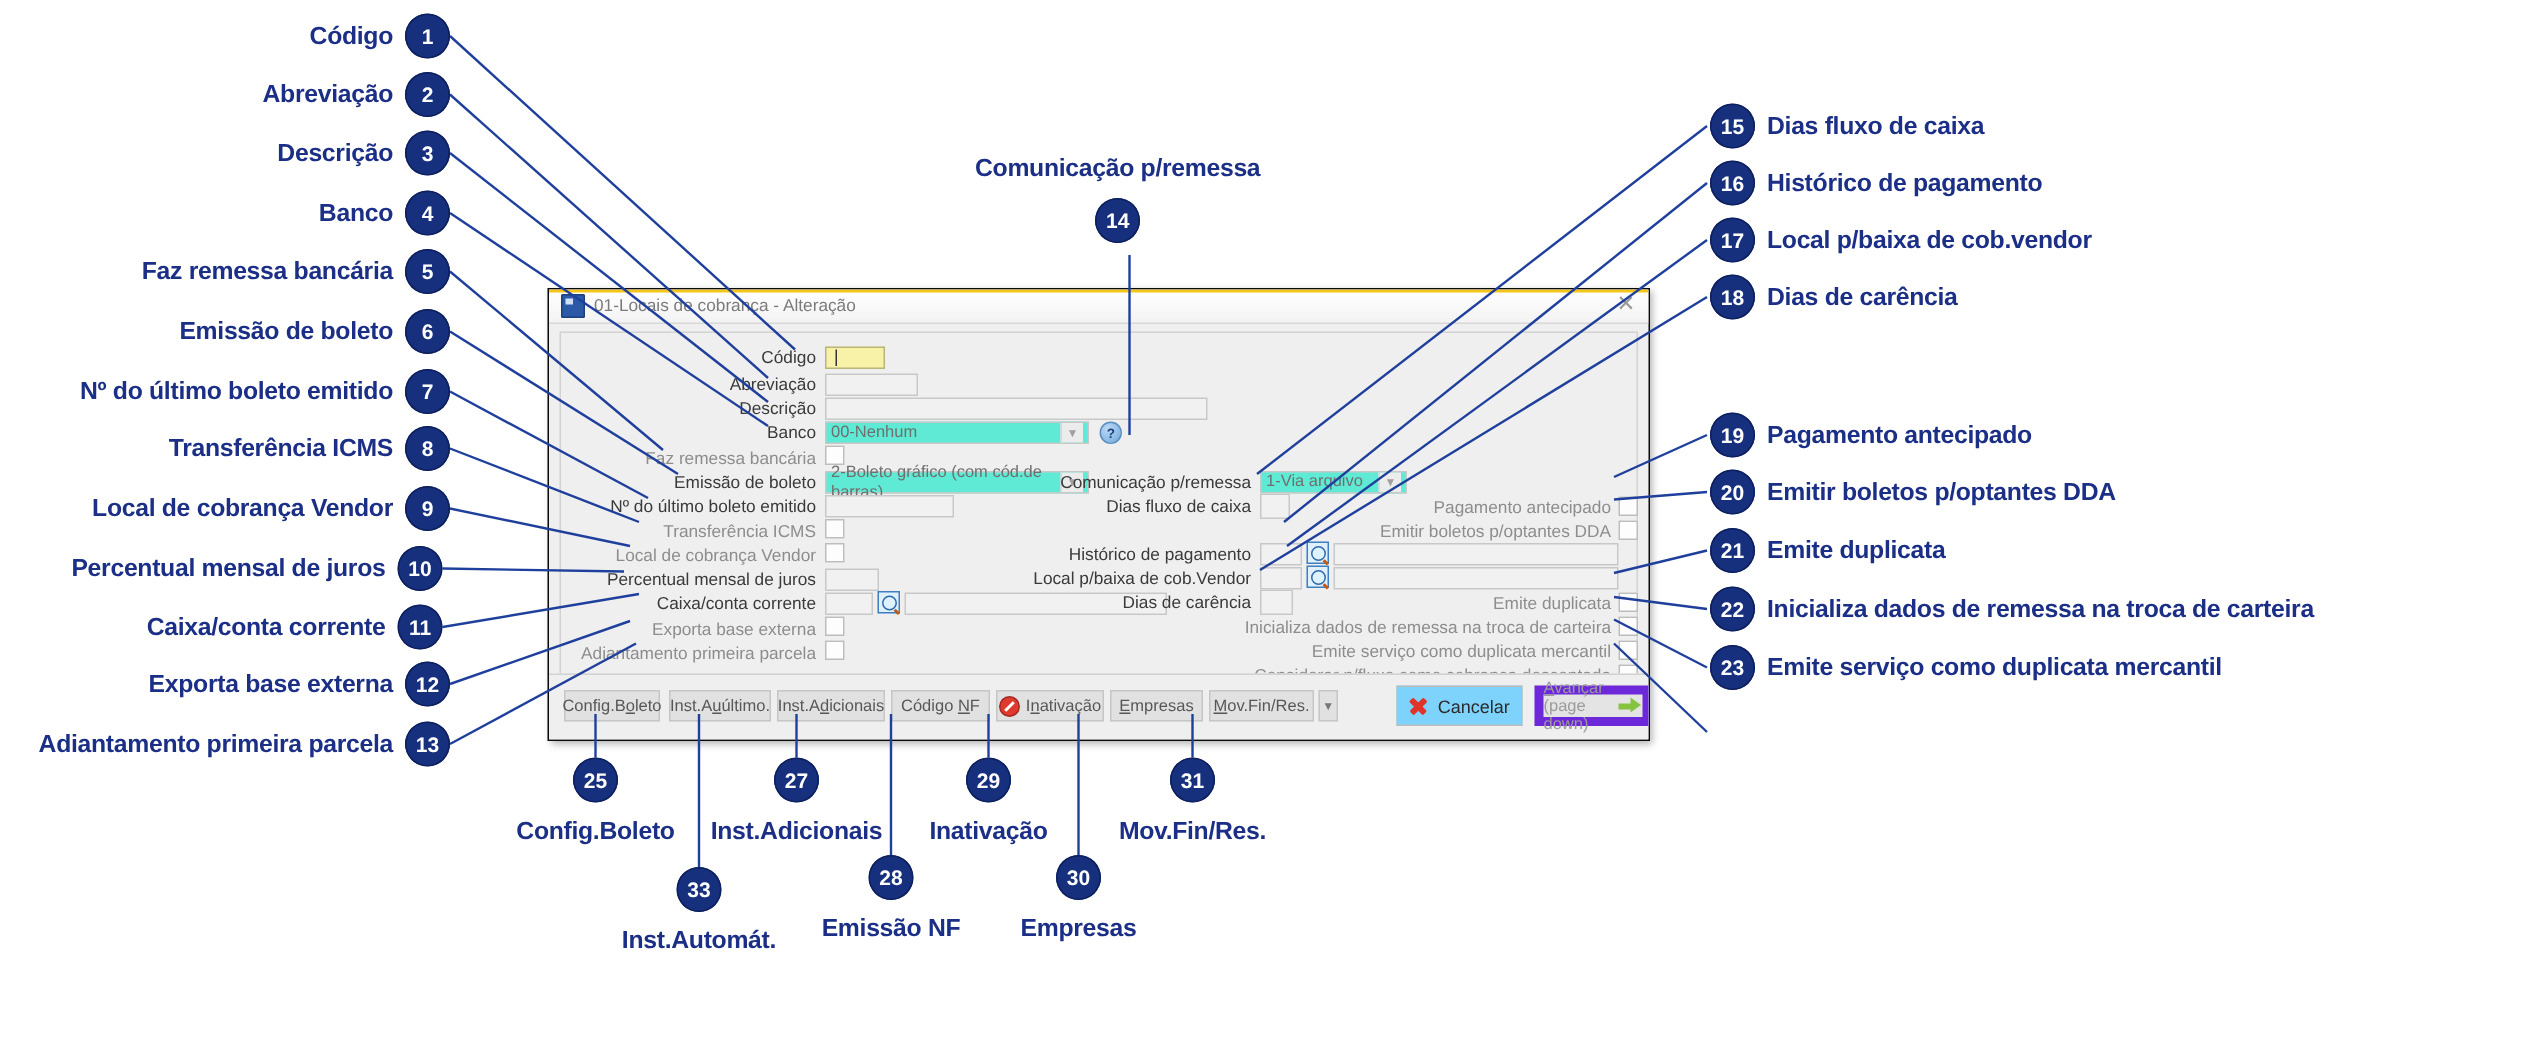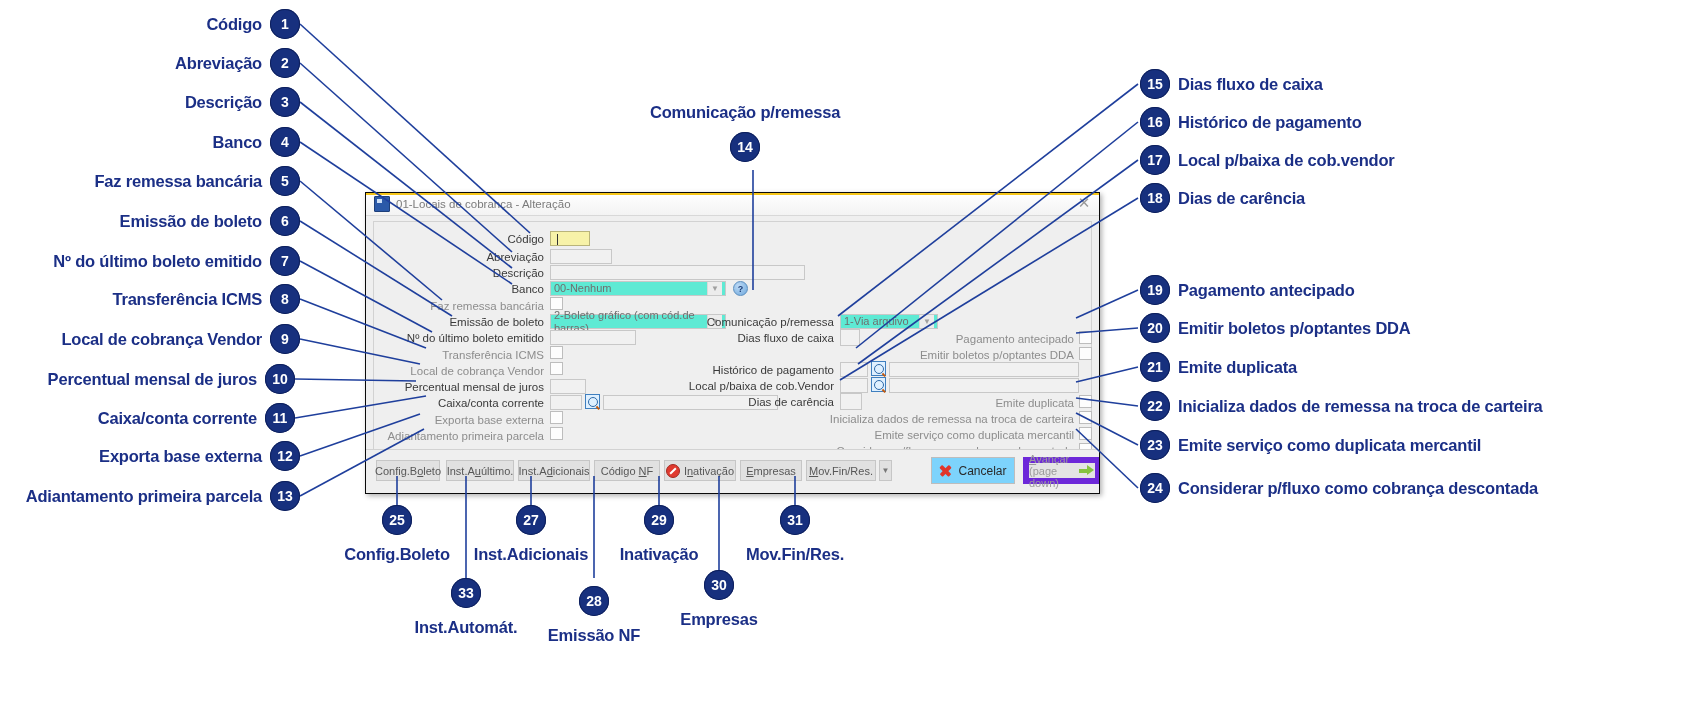--- a/index.html
+++ b/index.html
@@ -463,38 +463,34 @@
     <span class="ann-label">Emite duplicata</span>
   </div>
   <div class="ann ann-right" style="left:1140px;top:391px;">
     <span class="ann-badge">22</span>
     <span class="ann-label">Inicializa dados de remessa na troca de carteira</span>
   </div>
   <div class="ann ann-right" style="left:1140px;top:430px;">
     <span class="ann-badge">23</span>
     <span class="ann-label">Emite serviço como duplicata mercantil</span>
   </div>
-  <div class="ann ann-right" style="left:1140px;top:473px;">
-    <span class="ann-badge">24</span>
-    <span class="ann-label">Considerar p/fluxo como cobrança descontada</span>
-  </div>
 
   <div class="ann" style="left:333px;top:505px;flex-direction:column;gap:10px;width:128px;">
     <span class="ann-badge">25</span>
     <span class="ann-label">Config.Boleto</span>
   </div>
   <div class="ann" style="left:402px;top:578px;flex-direction:column;gap:10px;width:128px;">
     <span class="ann-badge">33</span>
     <span class="ann-label">Inst.Automát.</span>
   </div>
   <div class="ann" style="left:467px;top:505px;flex-direction:column;gap:10px;width:128px;">
     <span class="ann-badge">27</span>
     <span class="ann-label">Inst.Adicionais</span>
   </div>
-  <div class="ann" style="left:537px;top:570px;flex-direction:column;gap:10px;width:114px;margin-top:16px;">
+  <div class="ann" style="left:537px;top:570px;flex-direction:column;gap:10px;width:114px;">
     <span class="ann-badge">28</span>
     <span class="ann-label">Emissão NF</span>
   </div>
   <div class="ann" style="left:604px;top:505px;flex-direction:column;gap:10px;width:110px;">
     <span class="ann-badge">29</span>
     <span class="ann-label">Inativação</span>
   </div>
   <div class="ann" style="left:665px;top:570px;flex-direction:column;gap:10px;width:108px;">
     <span class="ann-badge">30</span>
     <span class="ann-label">Empresas</span>

